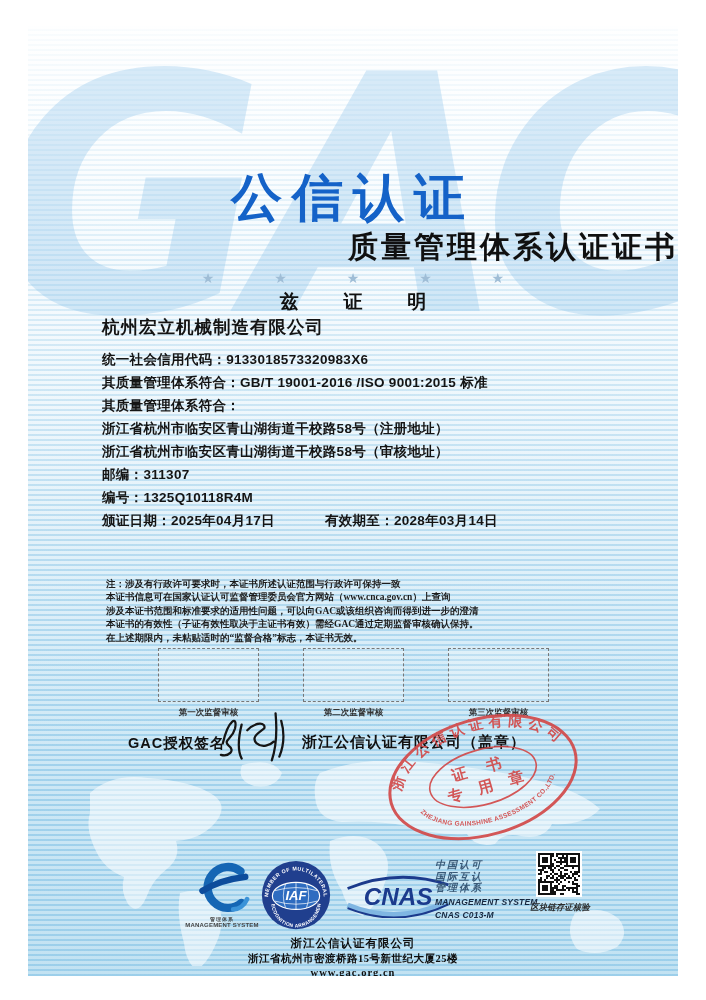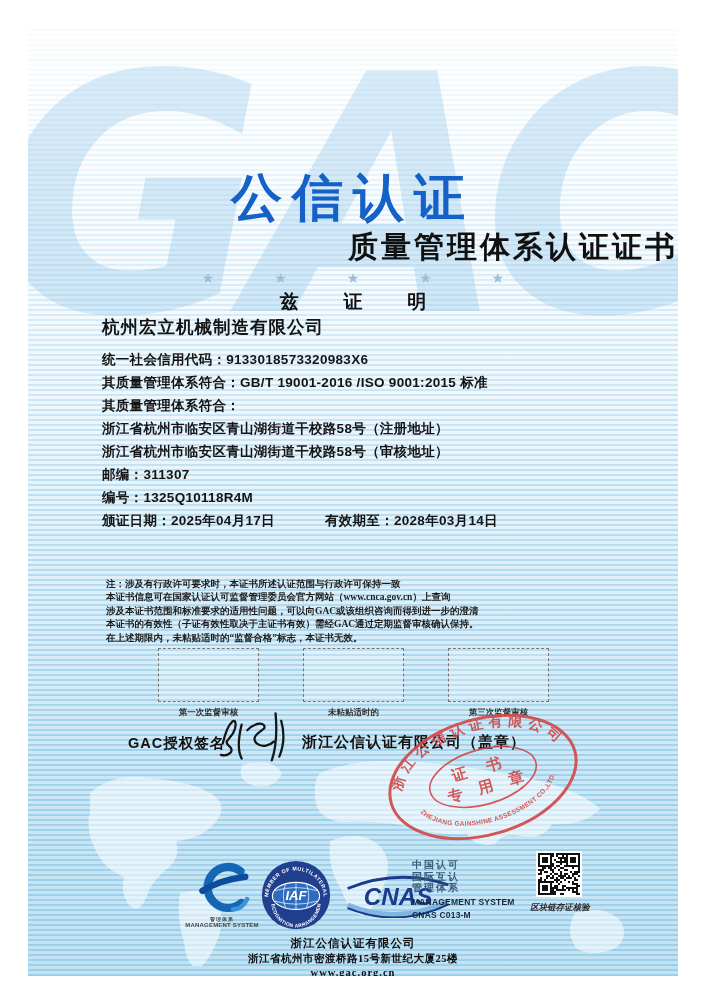--- a/index.html
+++ b/index.html
@@ -36,21 +36,21 @@
   .sig-label { top:708px; left:100px; font-size:14.5px; font-weight:700; letter-spacing:1px; color:#111; }
   .sig-svg { top:676px; left:178px; }
   .sig-issuer { top:707px; left:274px; font-family:"Liberation Serif",serif; font-size:15px; font-weight:700; letter-spacing:1px; color:#111; }
   .seal { top:685px; left:352px; width:206px; height:132px; transform:rotate(-16deg); z-index:5; opacity:0.92; }
   .gac-logo { left:166px; top:836px; }
   .gac-cap { left:134px; top:890px; width:120px; text-align:center; color:#444; }
   .gac-cap .cn { font-size:5px; font-weight:700; letter-spacing:1px; }
   .gac-cap .en { font-size:6px; font-weight:700; letter-spacing:0.2px; }
   .iaf-logo { left:233px; top:834px; }
   .cnas-logo { left:314px; top:848px; }
-  .accr { left:384px; top:833px; }
+  .accr { left:407px; top:833px;font-style:italic; }
   .accr .cn { font-family:"Liberation Serif",serif; font-size:10px; font-weight:700; color:#3a5a78; line-height:11.5px; letter-spacing:2px; }
   .accr .en { font-size:8.5px; font-weight:700; color:#16273f; margin-top:3px; letter-spacing:0.2px; }
   .qr-wrap { left:508px; top:825px; background:#ffffff; padding:2px; }
   .qr-grid { display:grid; grid-template-columns:repeat(21,2px); grid-auto-rows:2px; width:42px; height:42px; background:#fff; }
   .qr-grid i { display:block; } .qr-grid i.on { background:#111; }
   .qr-cap { left:494px; top:876px; width:76px; text-align:center; font-size:8.5px; font-weight:700; color:#2a2a2a; font-family:"Liberation Serif",serif;font-style:italic; }
   .f1 { top:910px; width:100%; text-align:center; font-family:"Liberation Serif",serif; font-size:11.5px; font-weight:700; color:#0e0e0e; letter-spacing:1px; }
   .f2 { top:926px; width:100%; text-align:center; font-family:"Liberation Serif",serif; font-size:10.5px; font-weight:700; color:#0e0e0e; letter-spacing:0.5px; }
   .f3 { top:941px; width:100%; text-align:center; font-family:"Liberation Serif",serif; font-size:10.5px; font-weight:700; color:#0e0e0e; letter-spacing:1px; }
 </style>
@@ -99,21 +99,21 @@
       <div>本证书信息可在国家认证认可监督管理委员会官方网站（www.cnca.gov.cn）上查询</div>
       <div>涉及本证书范围和标准要求的适用性问题，可以向GAC或该组织咨询而得到进一步的澄清</div>
       <div>本证书的有效性（子证有效性取决于主证书有效）需经GAC通过定期监督审核确认保持。</div>
       <div>在上述期限内，未粘贴适时的“监督合格”标志，本证书无效。</div>
     </div>
 
     <div class="z abox b1"></div>
     <div class="z abox b2"></div>
     <div class="z abox b3"></div>
     <div class="z albl b1">第一次监督审核</div>
-    <div class="z albl b2">未粘贴适时的</div>
+    <div class="z albl b2">第二次监督审核</div>
     <div class="z albl b3">第三次监督审核</div>
 
     <div class="z sig-label">GAC授权签名</div>
     <svg class="z sig-svg" width="92" height="66" viewBox="0 0 90 70">
       <path d="M14,44 C20,18 30,14 27,28 C24,40 14,40 20,46 C28,52 20,58 12,56 M34,24 C30,40 30,52 34,60 M40,30 C50,20 60,22 58,28 C50,34 44,38 50,44 C56,49 64,46 68,42 M70,12 C72,34 70,50 66,62 M76,20 C80,34 78,48 74,58" stroke="#151515" stroke-width="2.4" fill="none" stroke-linecap="round"></path>
     </svg>
     <div class="z sig-issuer">浙江公信认证有限公司（盖章）</div>
 
     <svg class="seal" style="position:absolute;" viewBox="0 0 200 130">
       <g fill="#d24a4a">

